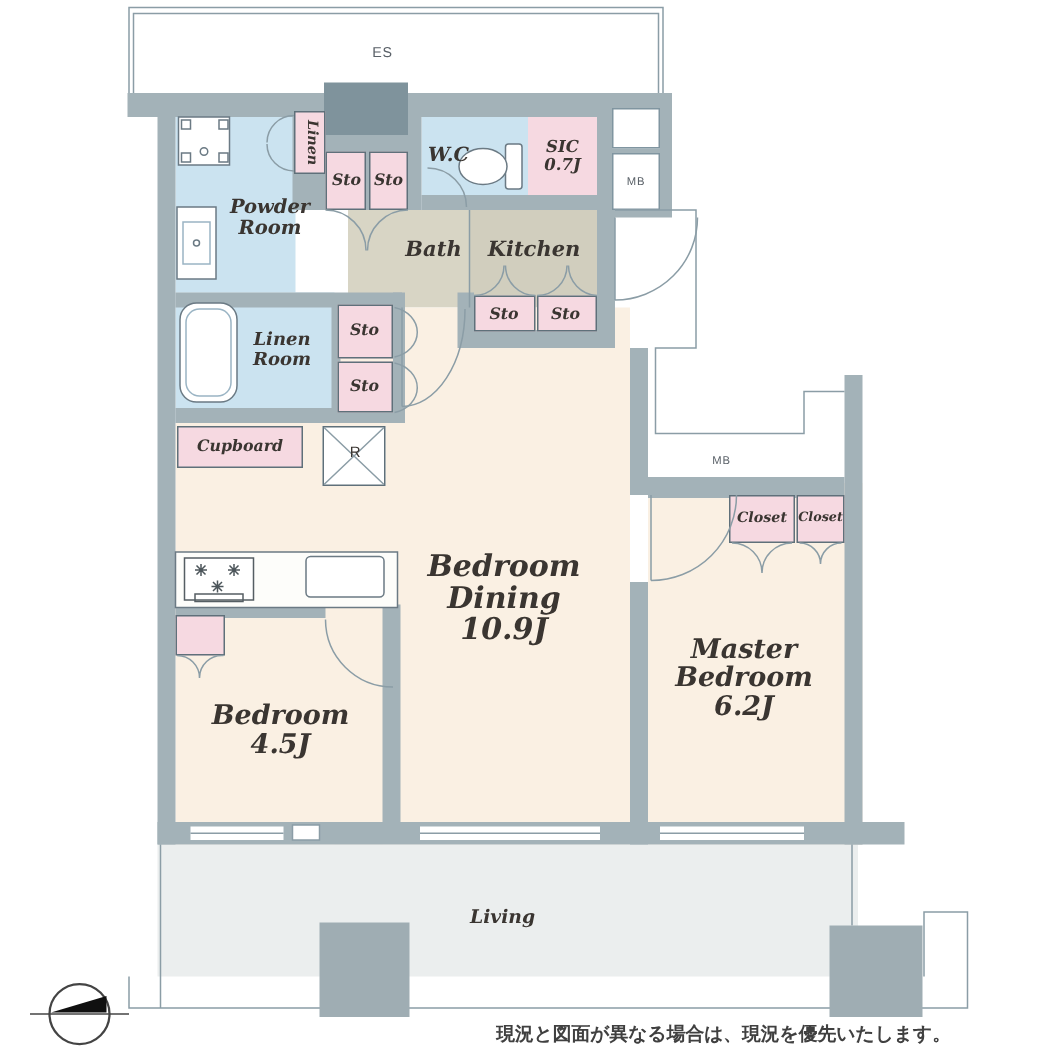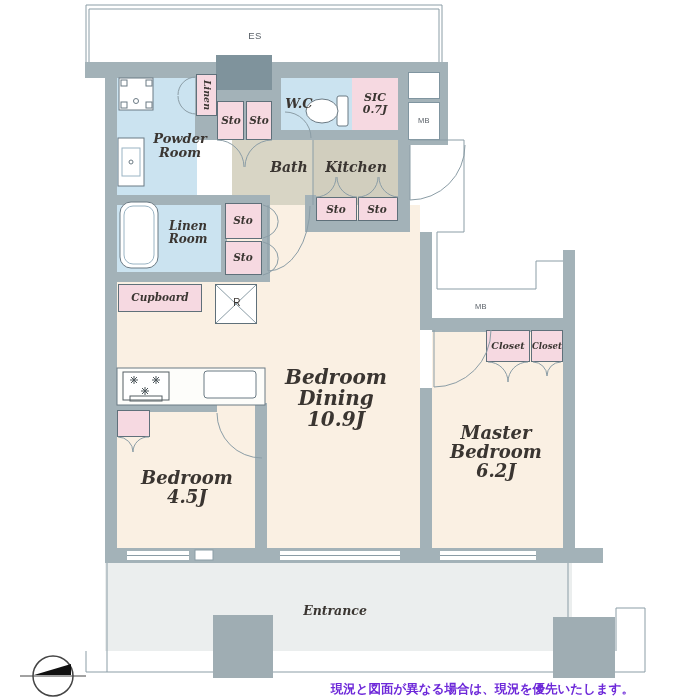--- a/index.html
+++ b/index.html
@@ -16,21 +16,21 @@
   .wall-dark{position:absolute;background:#7f939c;}
   .box-pink{position:absolute;background:#f6d9e1;border:1px solid #5f707a;box-sizing:border-box;}
   .box-white{position:absolute;background:#ffffff;border:1px solid #8095a0;box-sizing:border-box;}
   .lbl{position:absolute;transform:translate(-50%,-50%);text-align:center;color:#3a3531;
        font-style:italic;font-weight:600;line-height:1.06;white-space:nowrap;}
   .lbl-sm{font-size:10.5px;}
   .lbl-tiny{font-size:7.5px;font-style:normal;font-weight:400;color:#5a6168;
             font-family:Liberation Sans, sans-serif;letter-spacing:.5px;text-align:right;}
   .vert{writing-mode:vertical-rl;text-orientation:mixed;}
   #note{position:absolute;top:681px;right:66px;font-style:normal;font-weight:600;
-        font-family:Liberation Sans, sans-serif;font-size:12.5px;color:#6d28d9;}
+        font-family:Liberation Sans, sans-serif;font-size:12.5px;color:#404040;}
   svg{position:absolute;left:0;top:0;pointer-events:none;}
 </style>
 </head>
 <body>
 
 <div id="plan">
 
   <div class="floor f-wet" style="left:117px;top:70px;width:80px;height:125px;"></div>
   <div class="floor f-wet" style="left:117px;top:195px;width:106px;height:87px;"></div>
   <div class="floor f-wet" style="left:281px;top:70px;width:71px;height:70px;"></div>
@@ -224,16 +224,16 @@
 
   <div class="lbl" style="left:496px;top:452px;font-size:18px;">
     <div>Master</div>
     <div>Bedroom</div>
     <div>6.2J</div>
   </div>
 
   <div class="lbl" style="left:508px;top:346px;font-size:9.5px;">Closet</div>
   <div class="lbl" style="left:547px;top:346px;font-size:8.5px;">Closet</div>
 
-  <div class="lbl" style="left:335px;top:611px;font-size:12.5px;">Entrance</div>
+  <div class="lbl" style="left:335px;top:611px;font-size:12.5px;">Living</div>
 
   <div id="note">現況と図面が異なる場合は、現況を優先いたします。</div>
 </div>
 
 </body></html>

